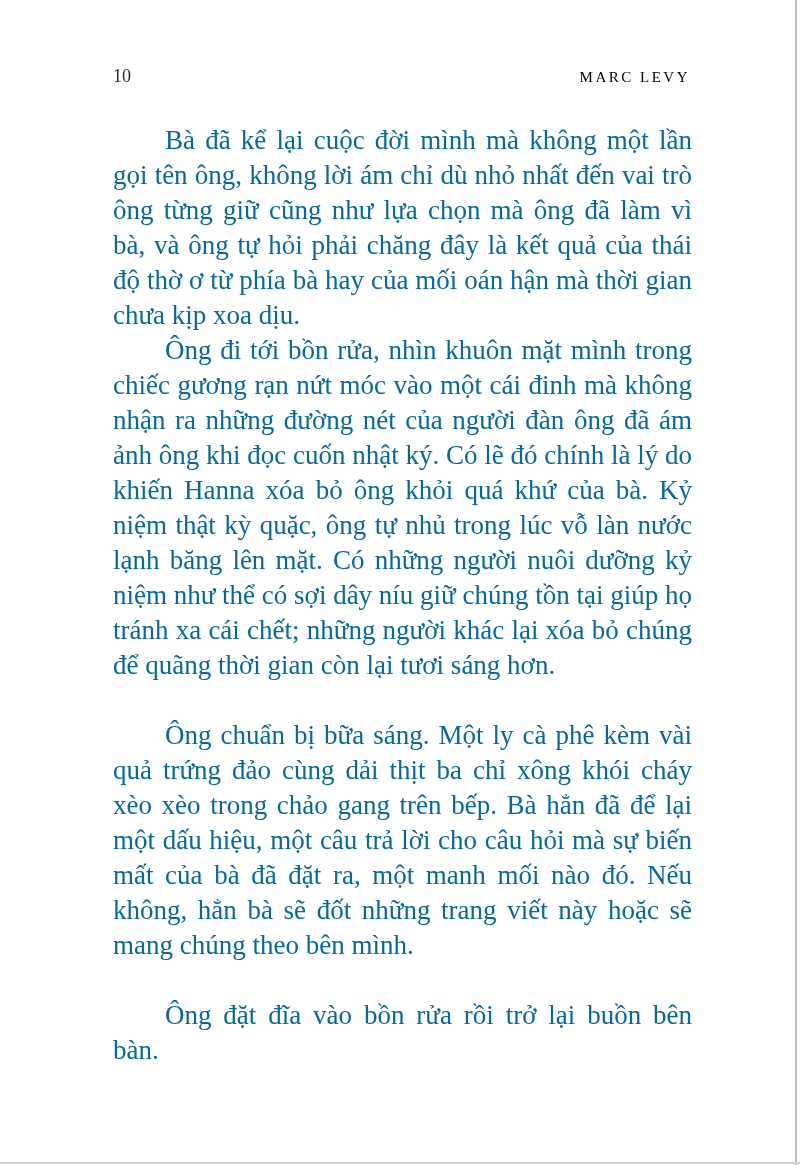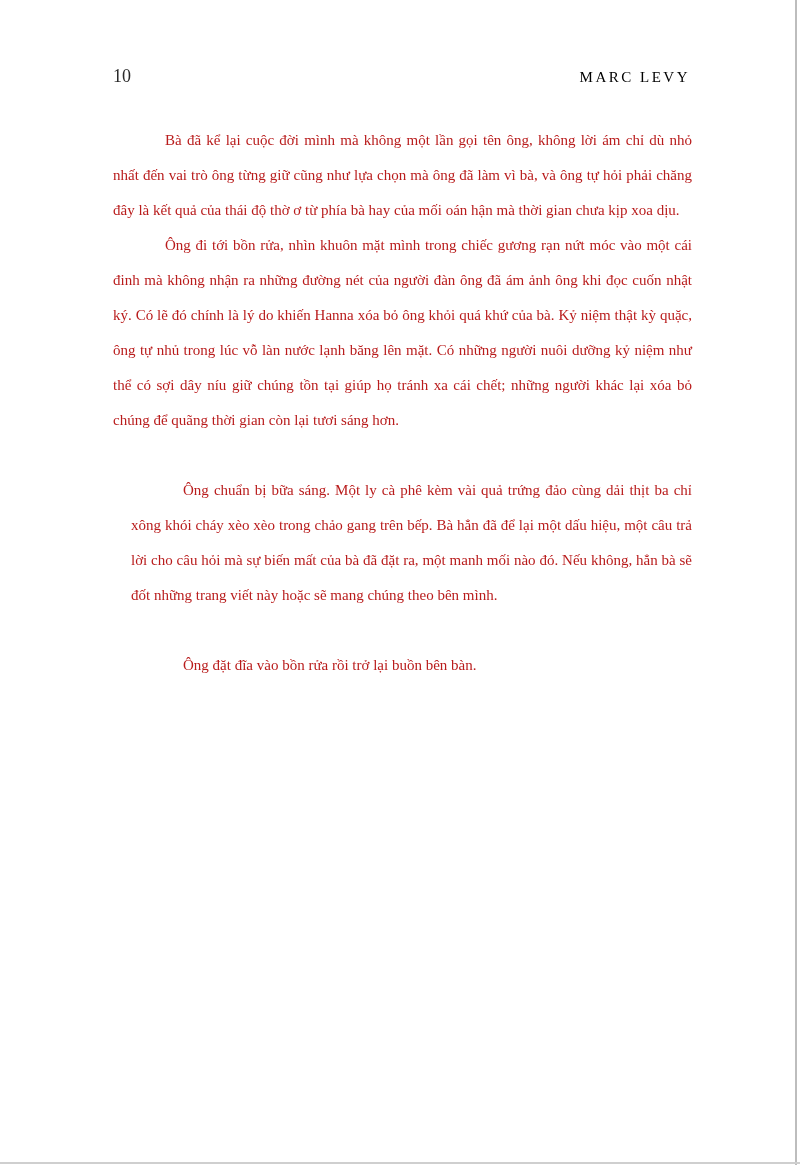--- a/index.html
+++ b/index.html
@@ -45,32 +45,31 @@
     font-size: 18px;
     color: #2a2a2a;
   }
   .running-head {
     font-size: 15px;
     letter-spacing: 2.5px;
     color: #000000;
   }
   .body-text {
     margin: 36px 108px 0 113px;
-    font-size: 15px;
+    font-size: 27px;
     line-height: 35px;
     text-align: justify;
-    color: #b91c1c;
+    color: #0369a1;
   }
   .para {
     margin: 0;
     text-indent: 52px;
   }
   .para.gap {
     margin-top: 35px;
-    margin-left: 18px;
   }
 </style>
 </head>
 <body>
 
 <div class="page">
 
   <div class="header">
     <span class="page-number">10</span>
     <span class="running-head">MARC LEVY</span>

